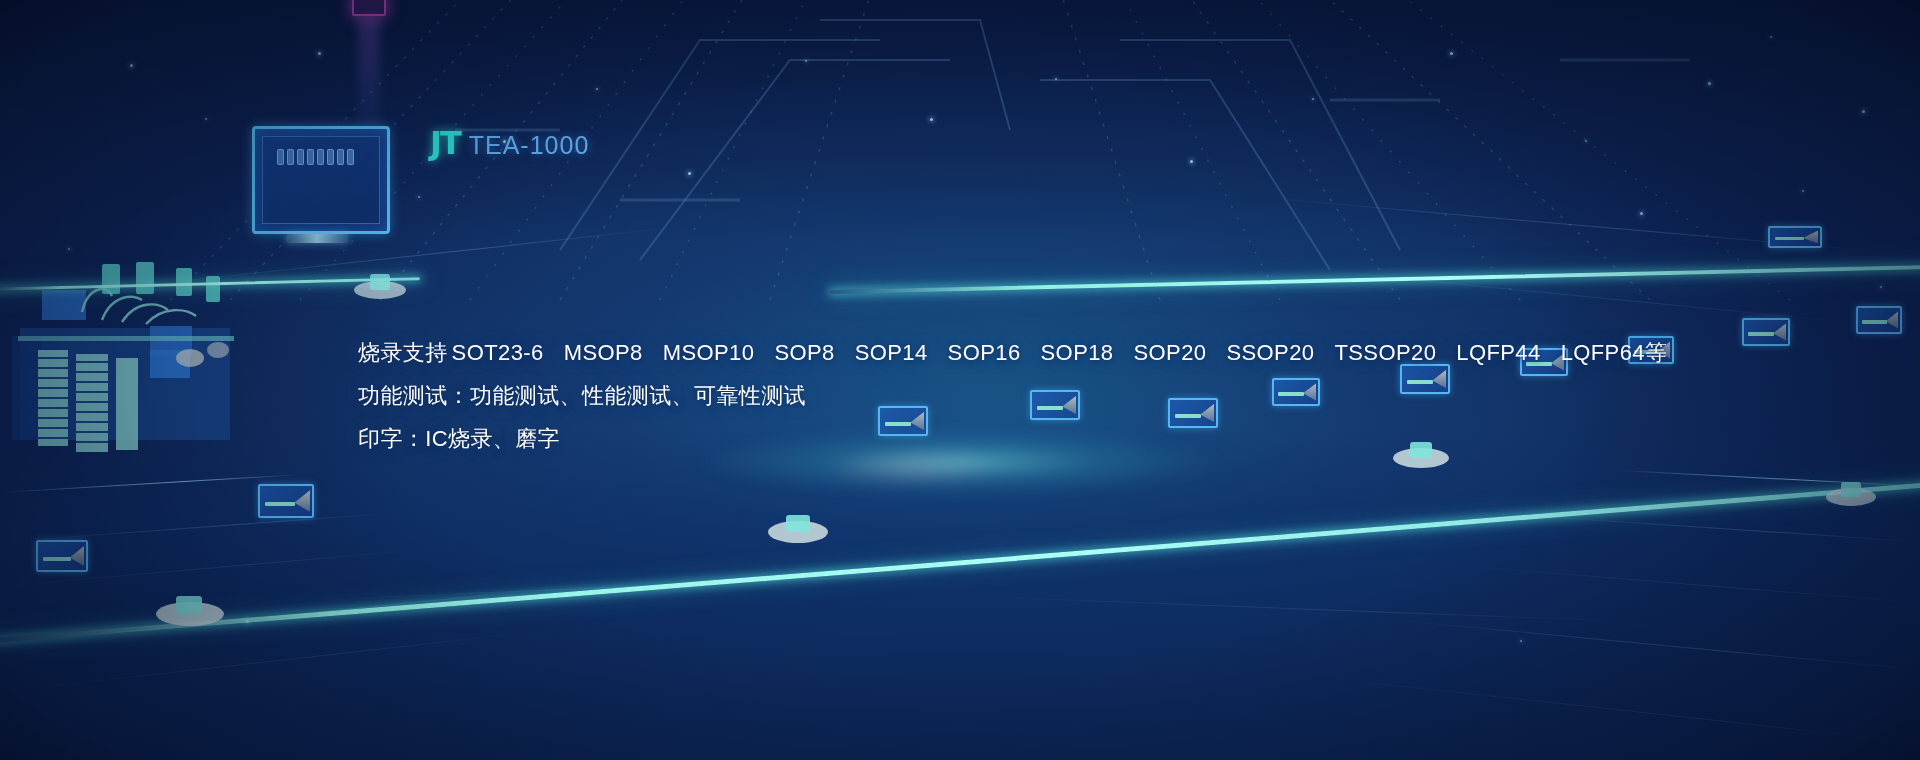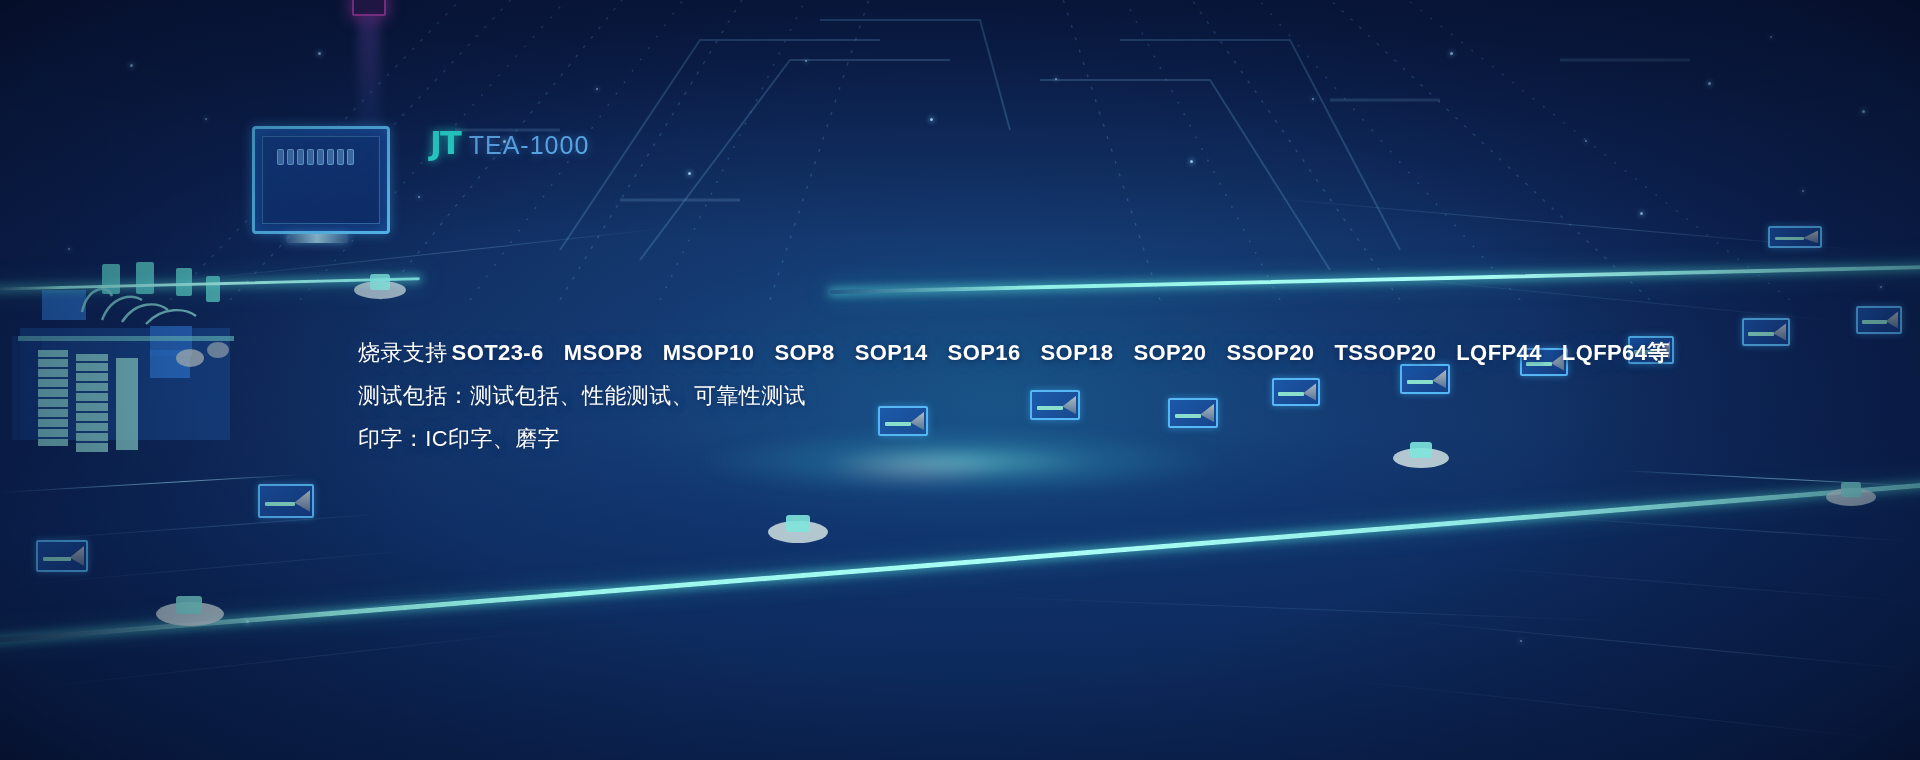--- a/index.html
+++ b/index.html
@@ -174,21 +174,21 @@
     font-size:22px;
     line-height:1.0;
     margin-bottom:21px;
     letter-spacing:0.4px;
     text-shadow:0 1px 7px rgba(8,28,70,0.95), 0 0 16px rgba(60,150,230,0.35);
     white-space:nowrap;
   }
   .subline:last-child{ margin-bottom:0; }
   .pkg-row{ display:inline-flex; align-items:flex-start; }
   .pkg-row .lead{ margin-right:4px; }
-  .pkg{ margin-right:20px;font-weight:bold; }
+  .pkg{ margin-right:20px; }
   .pkg:last-child{ margin-right:0; }
 </style>
 </head>
 <body>
 
 <div class="banner">
 
   <div class="ceiling"></div>
   <div class="floor"></div>
 
@@ -385,19 +385,19 @@
           <span class="pkg">SOP16</span>
           <span class="pkg">SOP18</span>
           <span class="pkg">SOP20</span>
           <span class="pkg">SSOP20</span>
           <span class="pkg">TSSOP20</span>
           <span class="pkg">LQFP44</span>
           <span class="pkg">LQFP64等</span>
         </span>
       </div>
 
-      <div class="subline">测试包括：测试包括、性能测试、可靠性测试</div>
-      <div class="subline">印字：IC印字、磨字</div>
+      <div class="subline">功能测试：功能测试、性能测试、可靠性测试</div>
+      <div class="subline">印字：IC烧录、磨字</div>
 
     </div>
   </div>
 
 </div>
 
 </body></html>

